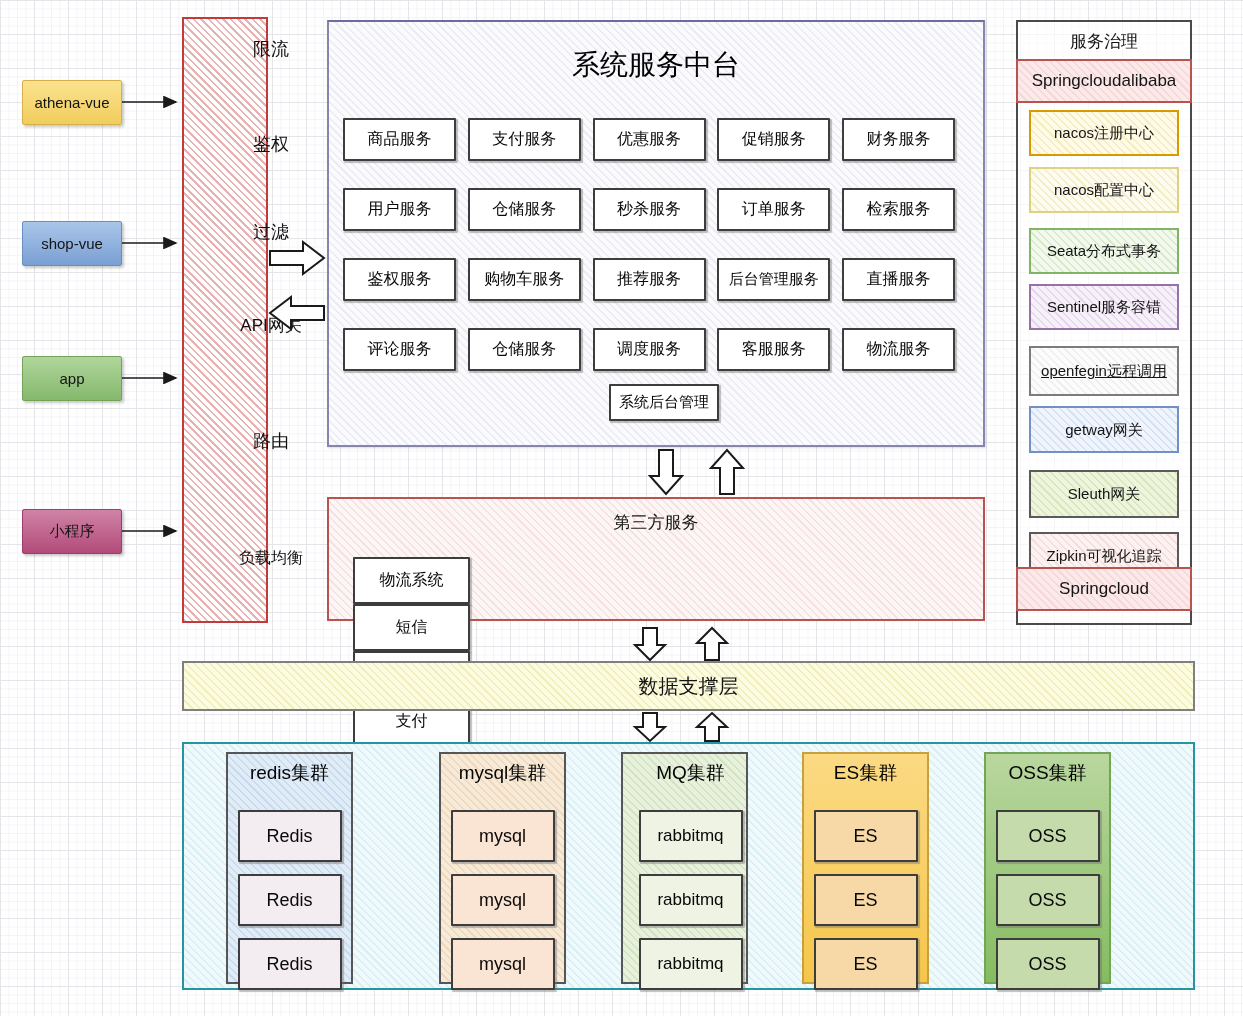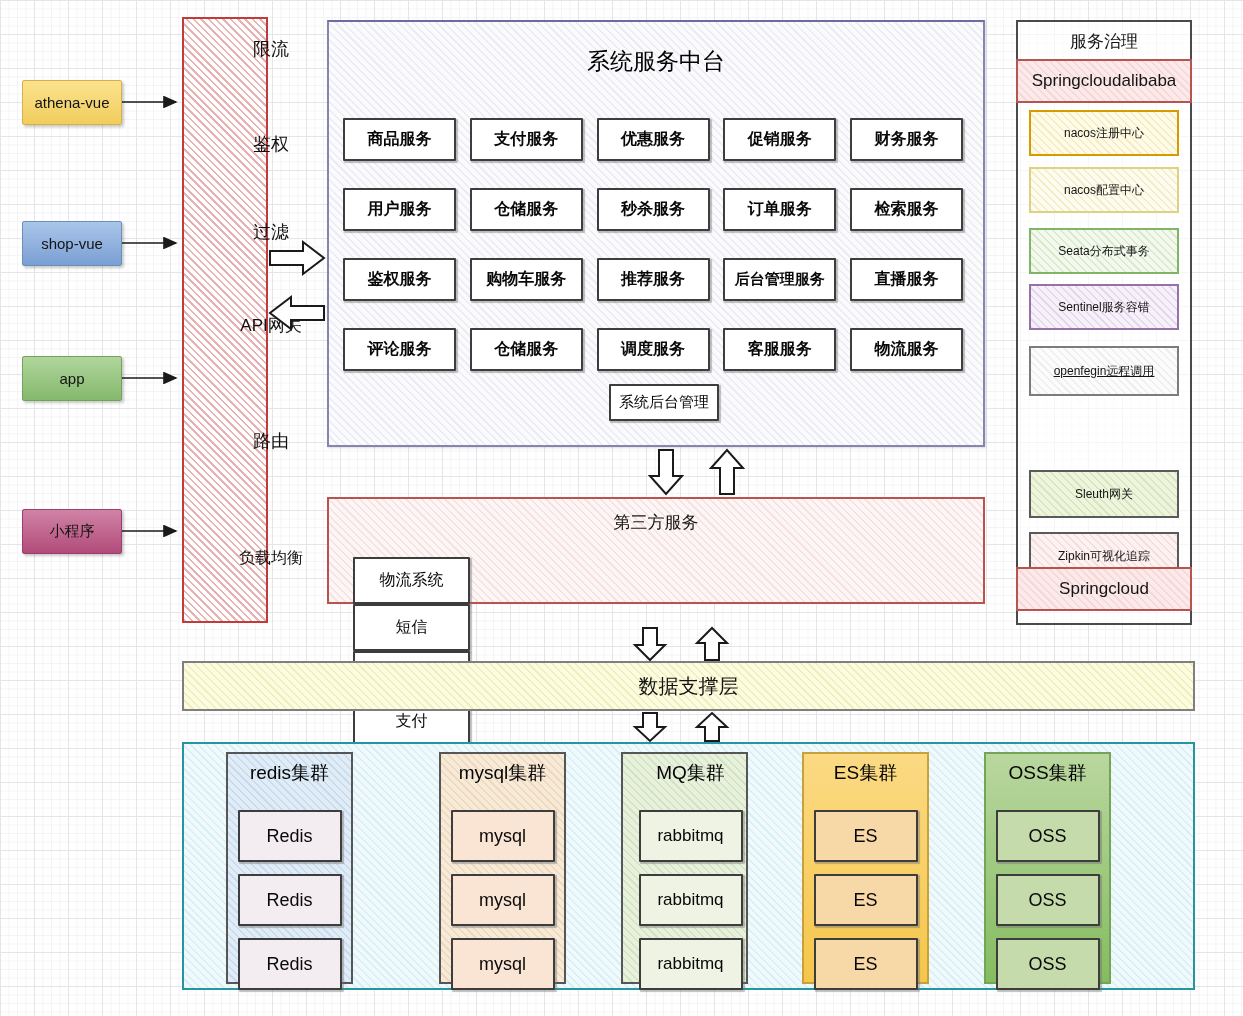--- a/index.html
+++ b/index.html
@@ -42,31 +42,31 @@
   .client.mini  {top:509px;background:linear-gradient(#d083a6,#b24b7a);border:1px solid #9a3f68;}
 
   
   .gw-band{left:182px;top:17px;width:86px;height:606px;background-color:#fff;
            border:2px solid #c23b3b;}
   .gw-l{position:absolute;left:0;width:100%;text-align:center;font-size:18px;color:#101010;margin-left:46px;}
 
   
   .midbox{left:327px;top:20px;width:658px;height:427px;background-color:#fbfbfd;
           border:2px solid #8585ad;border-top-color:#6d6d9d;box-shadow:1px 1px 2px rgba(100,100,140,.25);}
-  .mid-title{position:absolute;top:24px;left:0;width:100%;text-align:center;font-size:23px;color:#000;}
-  .svc-grid{position:absolute;left:14px;right:20px;top:96px;display:grid;
-            grid-template-columns:repeat(5,113px);justify-content:space-between;row-gap:27px;font-weight:bold;}
+  .mid-title{position:absolute;top:24px;left:0;width:100%;text-align:center;font-size:28px;color:#000;}
+  .svc-grid{position:absolute;left:14px;right:28px;top:96px;display:grid;
+            grid-template-columns:repeat(5,113px);justify-content:space-between;row-gap:27px;}
   .node{border:2px solid #3d3d3d;background:#fff;border-radius:1px;
         box-shadow:1.5px 1.5px 1px rgba(110,110,110,.45);
         display:flex;align-items:center;justify-content:center;font-size:16px;color:#080808;}
   .svc{height:39px;}
   .admin-node{left:280px;top:362px;width:110px;height:37px;font-size:15px;}
 
   
-  .thirdbox{left:327px;top:497px;width:658px;height:107px;background-color:#fdf6f6;
+  .thirdbox{left:327px;top:497px;width:658px;height:124px;background-color:#fdf6f6;
             border:2px solid #b85450;}
   .third-title{position:absolute;top:12px;left:0;width:100%;text-align:center;font-size:17px;}
   .third-row{position:absolute;left:24px;right:12px;top:58px;display:flex;justify-content:space-between;flex-direction:column;}
   .third-row .node{width:113px;height:43px;}
 
   
   .databar{left:182px;top:661px;width:1013px;height:50px;background-color:#fcfce1;
            border:2px solid #7f7f7f;font-size:20px;}
 
   
@@ -89,21 +89,21 @@
 
   
   .gov{left:1016px;top:20px;width:176px;height:605px;border:2px solid #4a4a4a;
        background-color:rgba(255,255,255,.65);}
   .gov-title{position:absolute;top:8px;left:0;width:100%;text-align:center;font-size:17px;}
   .gov-badge{position:absolute;left:-2px;right:-2px;height:40px;border:2px solid #b85450;
              background-color:#fceaea;font-size:17px;}
   .gov-badge.top{top:37px;}
   .gov-badge.bottom{top:545px;}
   .gov-item{position:absolute;left:50%;transform:translateX(-50%);width:146px;height:42px;
-            border:2px solid #808080;background-color:#fdfdfd;font-size:12px;line-height:1.2;}
+            border:2px solid #808080;background-color:#fdfdfd;font-size:15px;line-height:1.2;}
   .gi-0{top:88px; border-color:#d79b00;background-color:#fffbe8;}
   .gi-1{top:145px;border-color:#ddd184;background-color:#fefcf0;}
   .gi-2{top:206px;border-color:#82b366;background-color:#f3f9ee;}
   .gi-3{top:262px;border-color:#9673a6;background-color:#f7f1fa;}
   .gi-4{top:324px;height:46px;border-color:#7c7c7c;background-color:#fcfcfc;text-decoration:underline;}
   .gi-5{top:384px;height:43px;border-color:#7191c4;background-color:#f0f5fd;}
   .gi-6{top:448px;height:44px;border-color:#5a5a5a;background-color:#eff4dd;}
   .gi-7{top:510px;height:44px;border-color:#5a5a5a;background-color:#fdf2f2;}
 
   svg.overlay{position:absolute;left:0;top:0;pointer-events:none;}
@@ -211,20 +211,21 @@
   </div>
 
   <div class="abs gov">
     <div class="gov-title">服务治理</div>
     <div class="ctr gov-badge top h-pink">Springcloudalibaba</div>
     <div class="ctr gov-item gi-0 h-yel">nacos注册中心</div>
     <div class="ctr gov-item gi-1 h-yel">nacos配置中心</div>
     <div class="ctr gov-item gi-2 h-grn">Seata分布式事务</div>
     <div class="ctr gov-item gi-3 h-pur">Sentinel服务容错</div>
     <div class="ctr gov-item gi-4 h-gray">openfegin远程调用</div>
+    <div class="ctr gov-item gi-5 h-blue">getway网关</div>
     <div class="ctr gov-item gi-6 h-grn">Sleuth网关</div>
     <div class="ctr gov-item gi-7 h-pink">Zipkin可视化追踪</div>
     <div class="ctr gov-badge bottom h-pink">Springcloud</div>
   </div>
 
   <svg class="overlay" width="1243" height="1016" viewBox="0 0 1243 1016">
     <defs>
       <marker id="ah" markerWidth="10" markerHeight="8" refX="8" refY="4" orient="auto">
         <path d="M0,0 L9,4 L0,8 Z" fill="#1a1a1a"></path>
       </marker>

